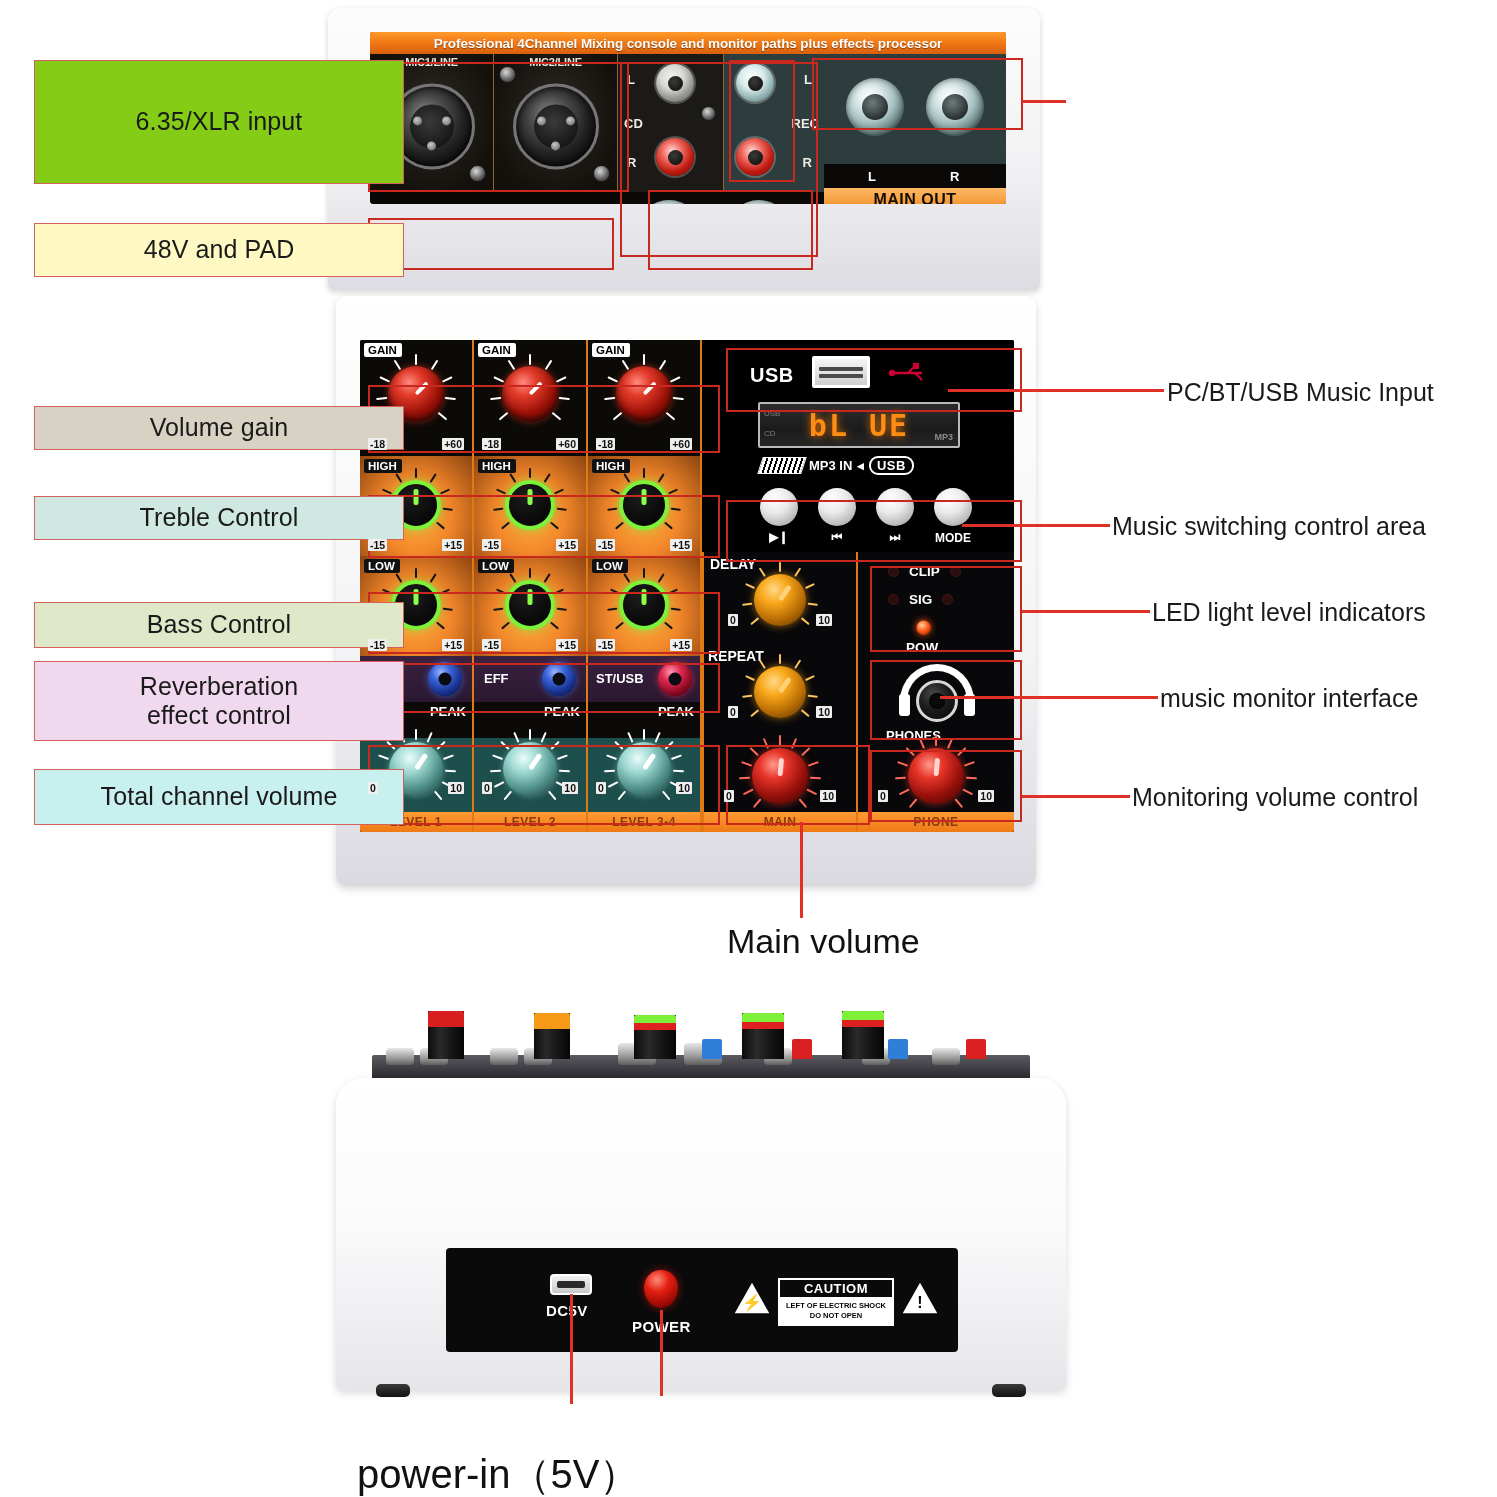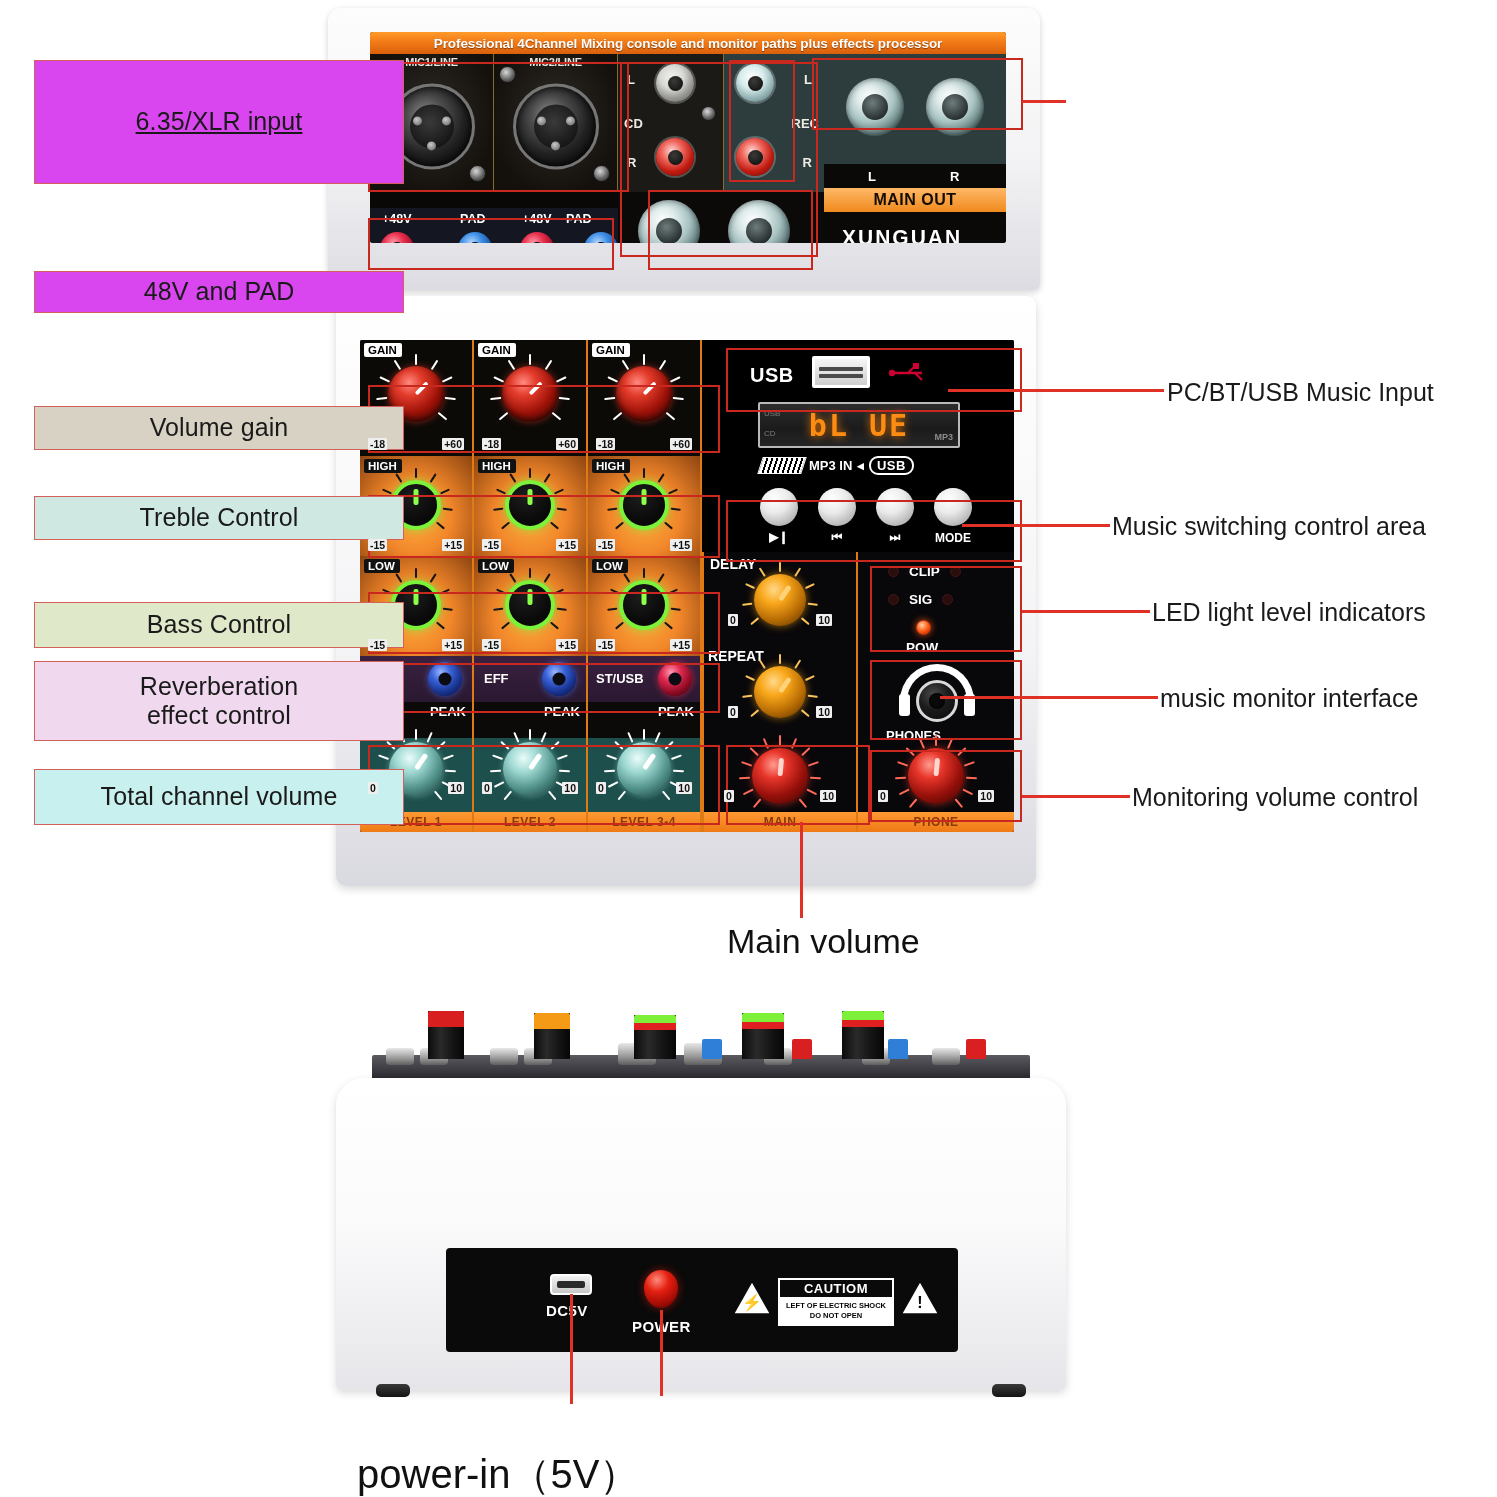--- a/index.html
+++ b/index.html
@@ -47,21 +47,21 @@
   .rbox { position:absolute; border:2.5px solid #c8281e; pointer-events:none; }
 
   
   .unit-top {
     position:absolute; left:328px; top:8px; width:712px; height:282px;
     background:linear-gradient(180deg,#fdfdfd 0%,#f2f2f4 55%,#dcdce2 100%);
     border-radius:14px 14px 6px 6px;
     box-shadow:0 2px 6px rgba(0,0,0,.18);
   }
   .panel-top {
-    position:absolute; left:42px; top:24px; width:636px; height:211px;
+    position:absolute; left:42px; top:24px; width:636px; height:172px;
     background:#0a0806;
     border-radius:3px;
     overflow:hidden;
   }
   .banner {
     position:absolute; left:0; top:0; width:100%; height:22px;
     background:linear-gradient(180deg,#ff9a2a 0%,#f07815 50%,#d9600c 100%);
     color:#fff; font-size:13.5px; font-weight:bold;
     display:flex; align-items:center; justify-content:center;
     text-shadow:0 1px 1px rgba(0,0,0,.45);
@@ -971,25 +971,25 @@
         </div>
       </div>
 
       <div class="tri-warn" style="left:456px;top:34px;">
         <div class="tri"></div>
         <div class="glyph">!</div>
       </div>
     </div>
   </div>
 
-  <div class="lbl-box center" style="left:34px;top:60px;width:370px;height:124px;background:#d946ef;text-decoration:underline;">
+  <div class="lbl-box center" style="left:34px;top:60px;width:370px;height:124px;background:#84cc16;">
     <span class="txt">6.35/XLR input</span>
   </div>
 
-  <div class="lbl-box center" style="left:34px;top:223px;width:370px;height:42px;background:#d946ef;margin-top:48px;">
+  <div class="lbl-box center" style="left:34px;top:223px;width:370px;height:54px;background:#fef9c3;">
     <span class="txt">48V and PAD</span>
   </div>
 
   <div class="lbl-box center" style="left:34px;top:406px;width:370px;height:44px;background:#d7d2c4;">
     <span class="txt">Volume gain</span>
   </div>
 
   <div class="lbl-box center" style="left:34px;top:496px;width:370px;height:44px;background:#cfe8e2;">
     <span class="txt">Treble Control</span>
   </div>

